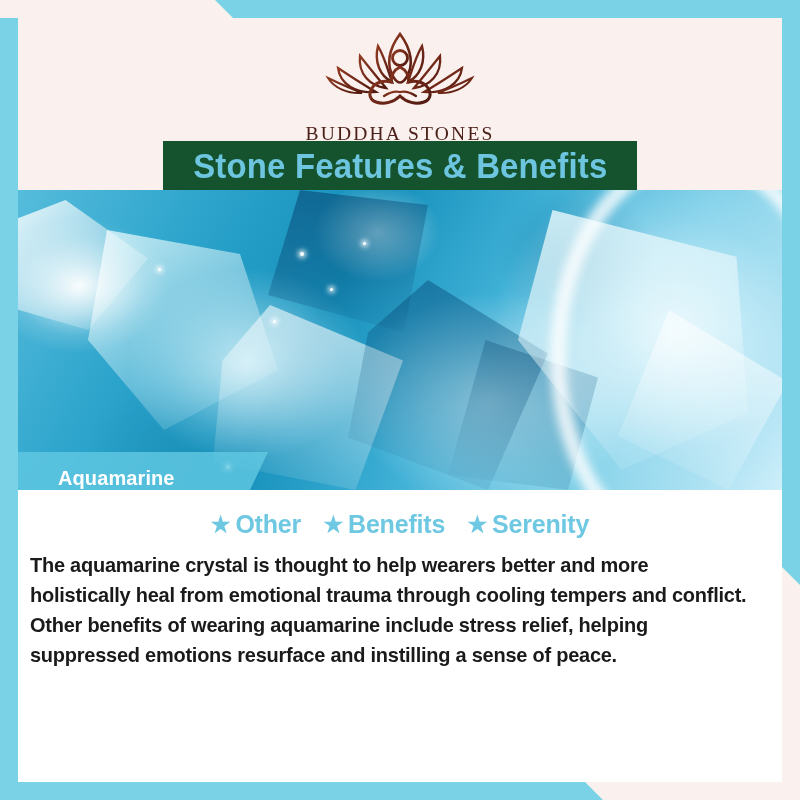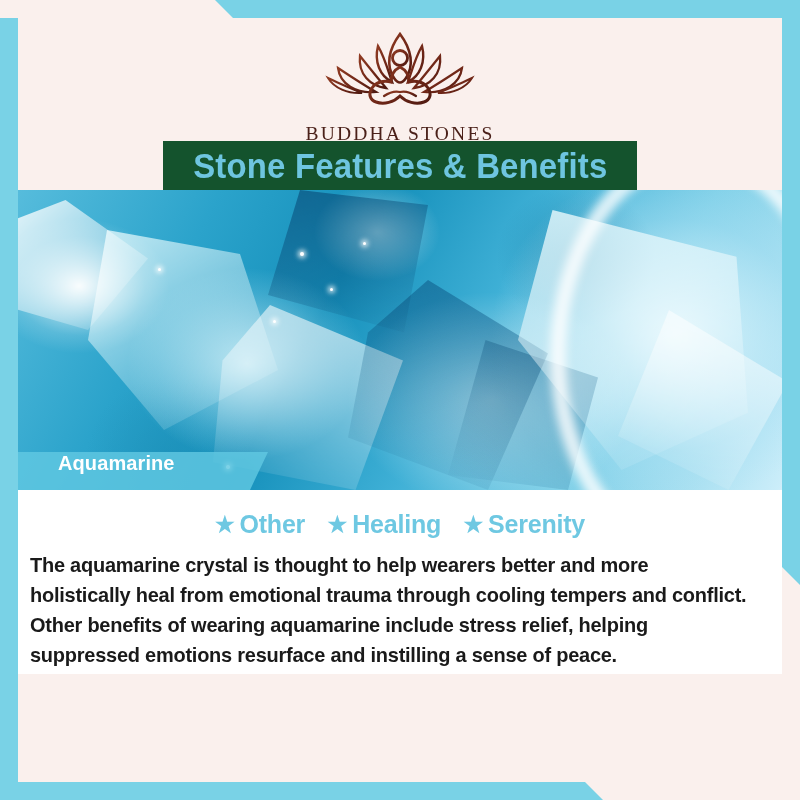--- a/index.html
+++ b/index.html
@@ -53,21 +53,21 @@
     -webkit-clip-path: polygon(0 0, 585px 0, 603px 18px, 0 18px);
     clip-path: polygon(0 0, 585px 0, 603px 18px, 0 18px);
   }
 
   
   .card {
     position: absolute;
     left: 18px;
     top: 18px;
     width: 764px;
-    height: 656px;
+    height: 764px;
     background: #ffffff;
   }
 
   
   .header {
     position: absolute;
     left: 0; top: 0;
     width: 764px;
     height: 172px;
     background: #faf0ed;
@@ -165,21 +165,21 @@
   .stone-label {
     position: absolute;
     left: 0;
     top: 262px;
     width: 250px;
     height: 38px;
     background: rgba(96, 200, 226, 0.82);
     -webkit-clip-path: polygon(0 0, 250px 0, 232px 38px, 0 38px);
     clip-path: polygon(0 0, 250px 0, 232px 38px, 0 38px);
     display: flex;
-    align-items: flex-start;
+    align-items: flex-end;
   }
   .stone-label-text {
     margin-left: 40px;
     font-size: 20px;
     font-weight: bold;
     color: #ffffff;
     letter-spacing: 0.1px;
   }
 
   
@@ -297,21 +297,21 @@
       <div class="stone-label">
         <span class="stone-label-text">Aquamarine</span>
       </div>
     </div>
 
     <div class="benefits">
       <span class="benefit">
         <span class="star">★</span><span>Other</span>
       </span>
       <span class="benefit">
-        <span class="star">★</span><span>Healing</span>
+        <span class="star">★</span><span>Benefits</span>
       </span>
       <span class="benefit">
         <span class="star">★</span><span>Serenity</span>
       </span>
     </div>
 
     <div class="body-copy">The aquamarine crystal is thought to help wearers better and more holistically heal from emotional trauma through cooling tempers and conflict. Other benefits of wearing aquamarine include stress relief, helping suppressed emotions resurface and instilling a sense of peace.</div>
 
   </div>
 </div>

